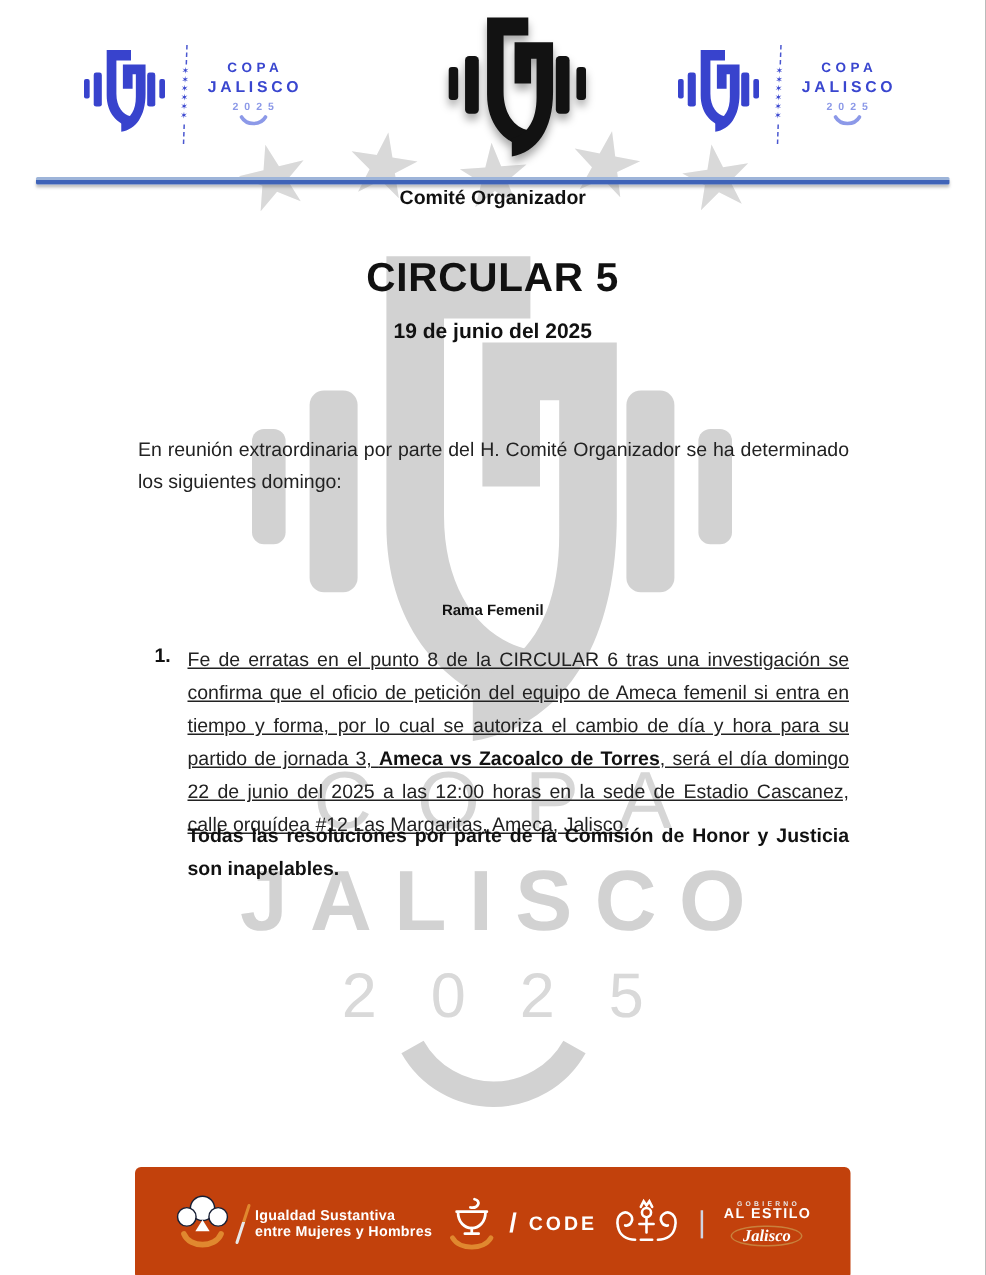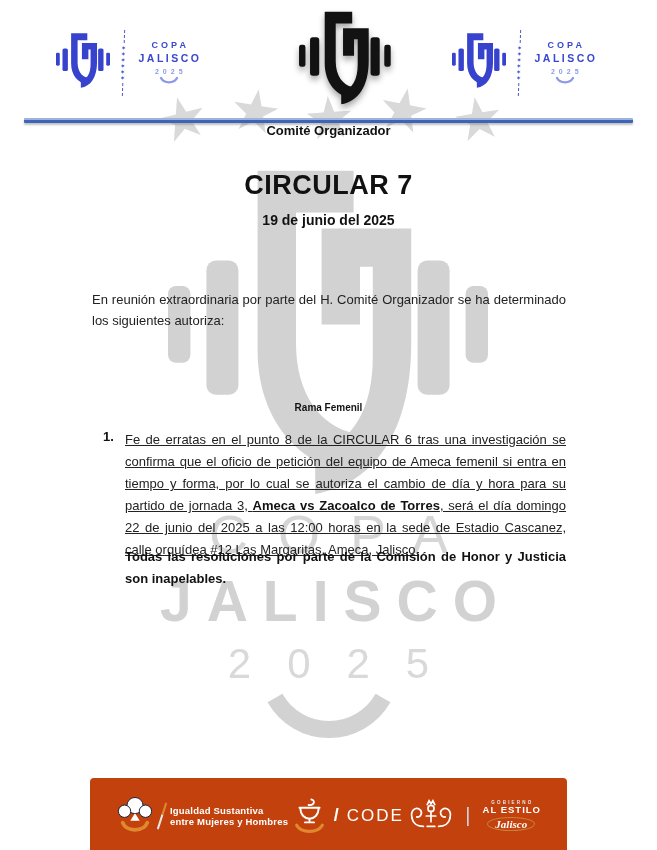--- a/index.html
+++ b/index.html
@@ -48,21 +48,21 @@
   .item-text b{color:#111;}
   .closing{top:546px;left:125px;width:441px;font-size:13px;line-height:22px;text-align:justify;font-weight:bold;color:#111;}
   
   .footer-bar{position:absolute;z-index:2;left:90px;right:90px;top:778px;height:75px;
     background:#c2410c;border-radius:4px;display:flex;align-items:center;
     justify-content:space-between;padding:18px 26px;box-sizing:border-box;color:#fff;}
   .f-group{display:flex;align-items:center;gap:7px;}
   .f-slash{width:2px;height:28px;background:linear-gradient(#e0882f 0 45%, #e8e8e8 45% 100%);transform:rotate(18deg);border-radius:1px;}
   .f-label{font-size:9.5px;font-weight:bold;line-height:11px;letter-spacing:.2px;white-space:nowrap;}
   .f-code-slash{font-size:18px;font-weight:bold;color:#fff;transform:rotate(0deg);margin:0 1px;}
-  .f-code{font-size:17px;font-weight:400;letter-spacing:2px;}
+  .f-code{font-size:13px;font-weight:700;letter-spacing:2px;}
   .f-pipe{font-size:20px;font-weight:200;color:#cfd4e2;margin:0 4px;}
   .f-estilo{display:flex;flex-direction:column;align-items:center;line-height:1.15;}
   .f-estilo-top{font-size:4.5px;letter-spacing:2.2px;text-indent:2.2px;color:#e8e8e8;font-weight:bold;}
   .f-estilo-main{font-size:9.5px;font-weight:800;letter-spacing:1px;text-indent:1px;color:#fff;}
   .f-estilo-script{margin-top:1px;border:1.5px solid #c8803c;border-radius:50%;padding:0 7px;
     font-family:"Liberation Serif", serif;font-style:italic;font-weight:bold;font-size:11px;color:#fff;}
 </style>
 </head>
 <body>
 
@@ -146,23 +146,23 @@
       <span class="mini-jalisco">JALISCO</span>
       <span class="mini-year">2025</span>
       <svg width="22" height="10" viewBox="0 0 22 10">
         <path d="M3,2 A9,8 0 0 0 19,2" stroke="#8c99e8" stroke-width="2.4" fill="none" stroke-linecap="round"></path>
       </svg>
     </div>
   </div>
 
   <div class="divider-line"></div>
 
-  <div class="doc title">CIRCULAR 7</div>
+  <div class="doc title">CIRCULAR 5</div>
   <div class="doc date">19 de junio del 2025</div>
-  <div class="doc intro">En reunión extraordinaria por parte del H. Comité Organizador se ha determinado los siguientes autoriza:</div>
+  <div class="doc intro">En reunión extraordinaria por parte del H. Comité Organizador se ha determinado los siguientes domingo:</div>
   <div class="doc section-heading">Rama Femenil</div>
 
   <div class="doc item-number">1.</div>
   <div class="doc item-text"><span>Fe de erratas en el punto 8 de la CIRCULAR 6 tras una investigación se confirma que el oficio de petición del equipo de Ameca femenil si entra en tiempo y forma, por lo cual se autoriza el cambio de día y hora para su partido de jornada 3, </span><b>Ameca vs Zacoalco de Torres</b><span>, será el día domingo 22 de junio del 2025 a las 12:00 horas en la sede de Estadio Cascanez, calle orquídea #12 Las Margaritas, Ameca, Jalisco.</span></div>
 
   <div class="doc closing">Todas las resoluciones por parte de la Comisión de Honor y Justicia son inapelables.</div>
 
   <div class="footer-bar">
 
     <div class="f-group">

